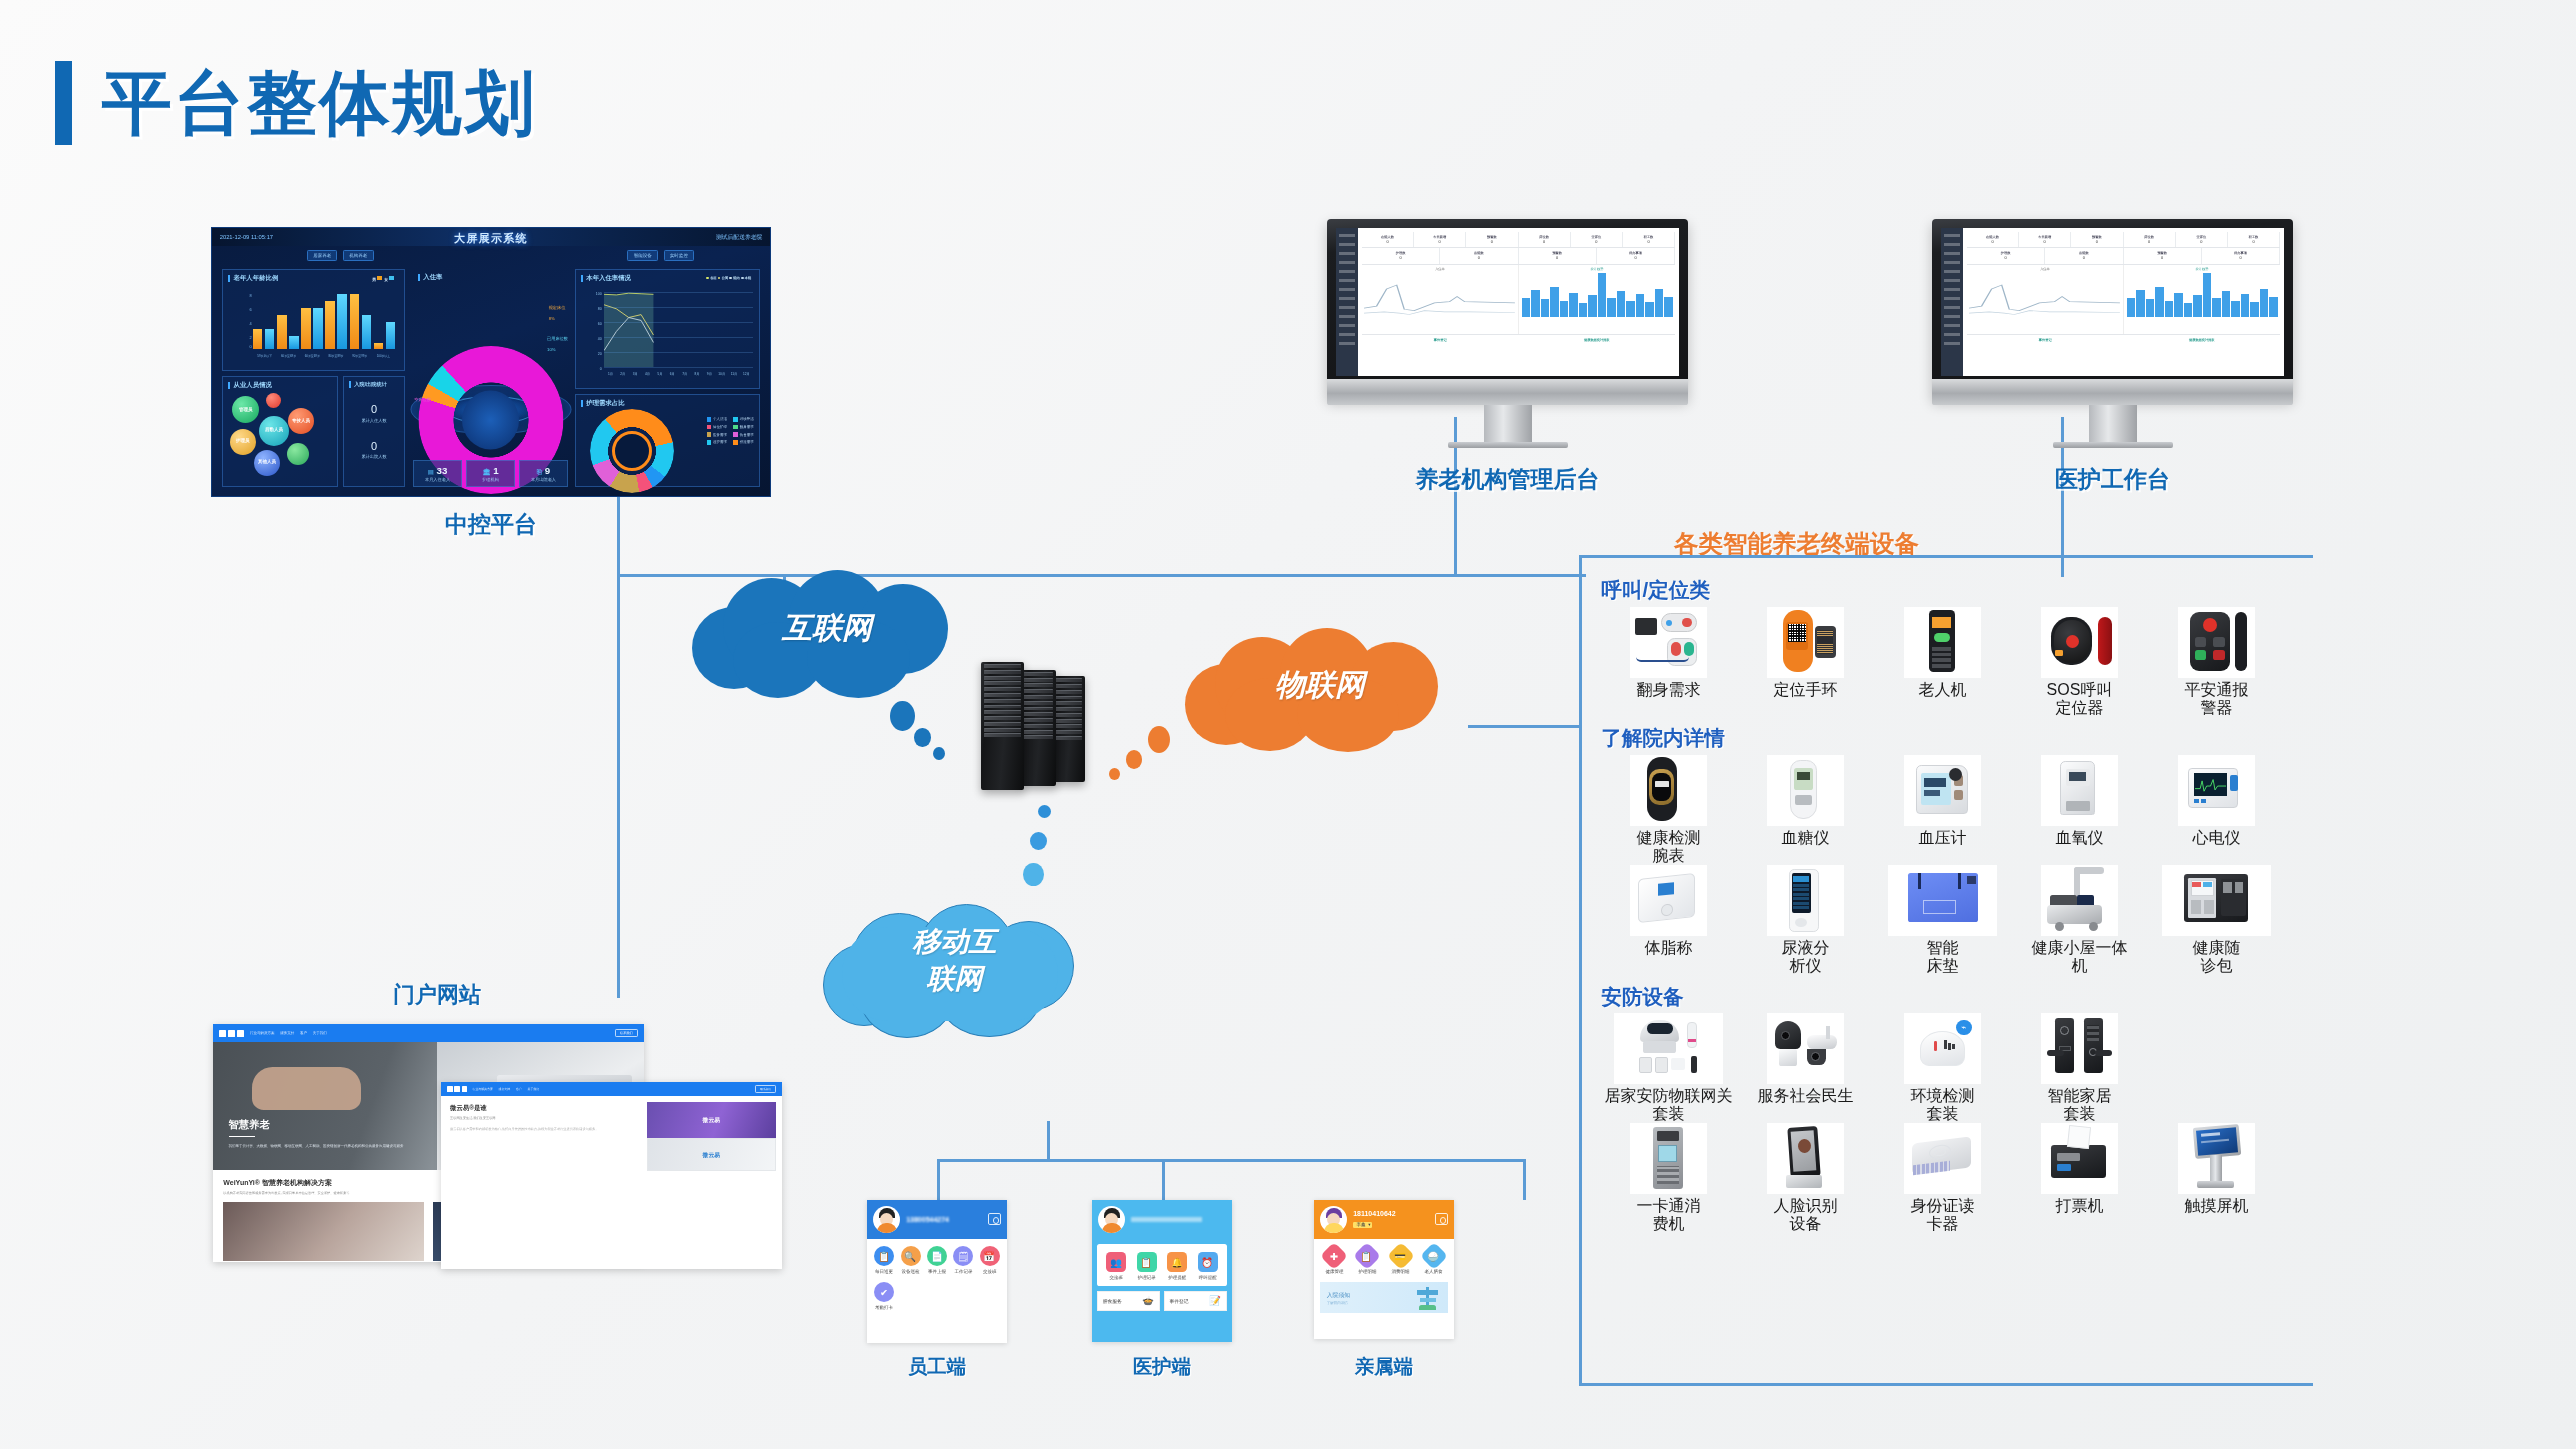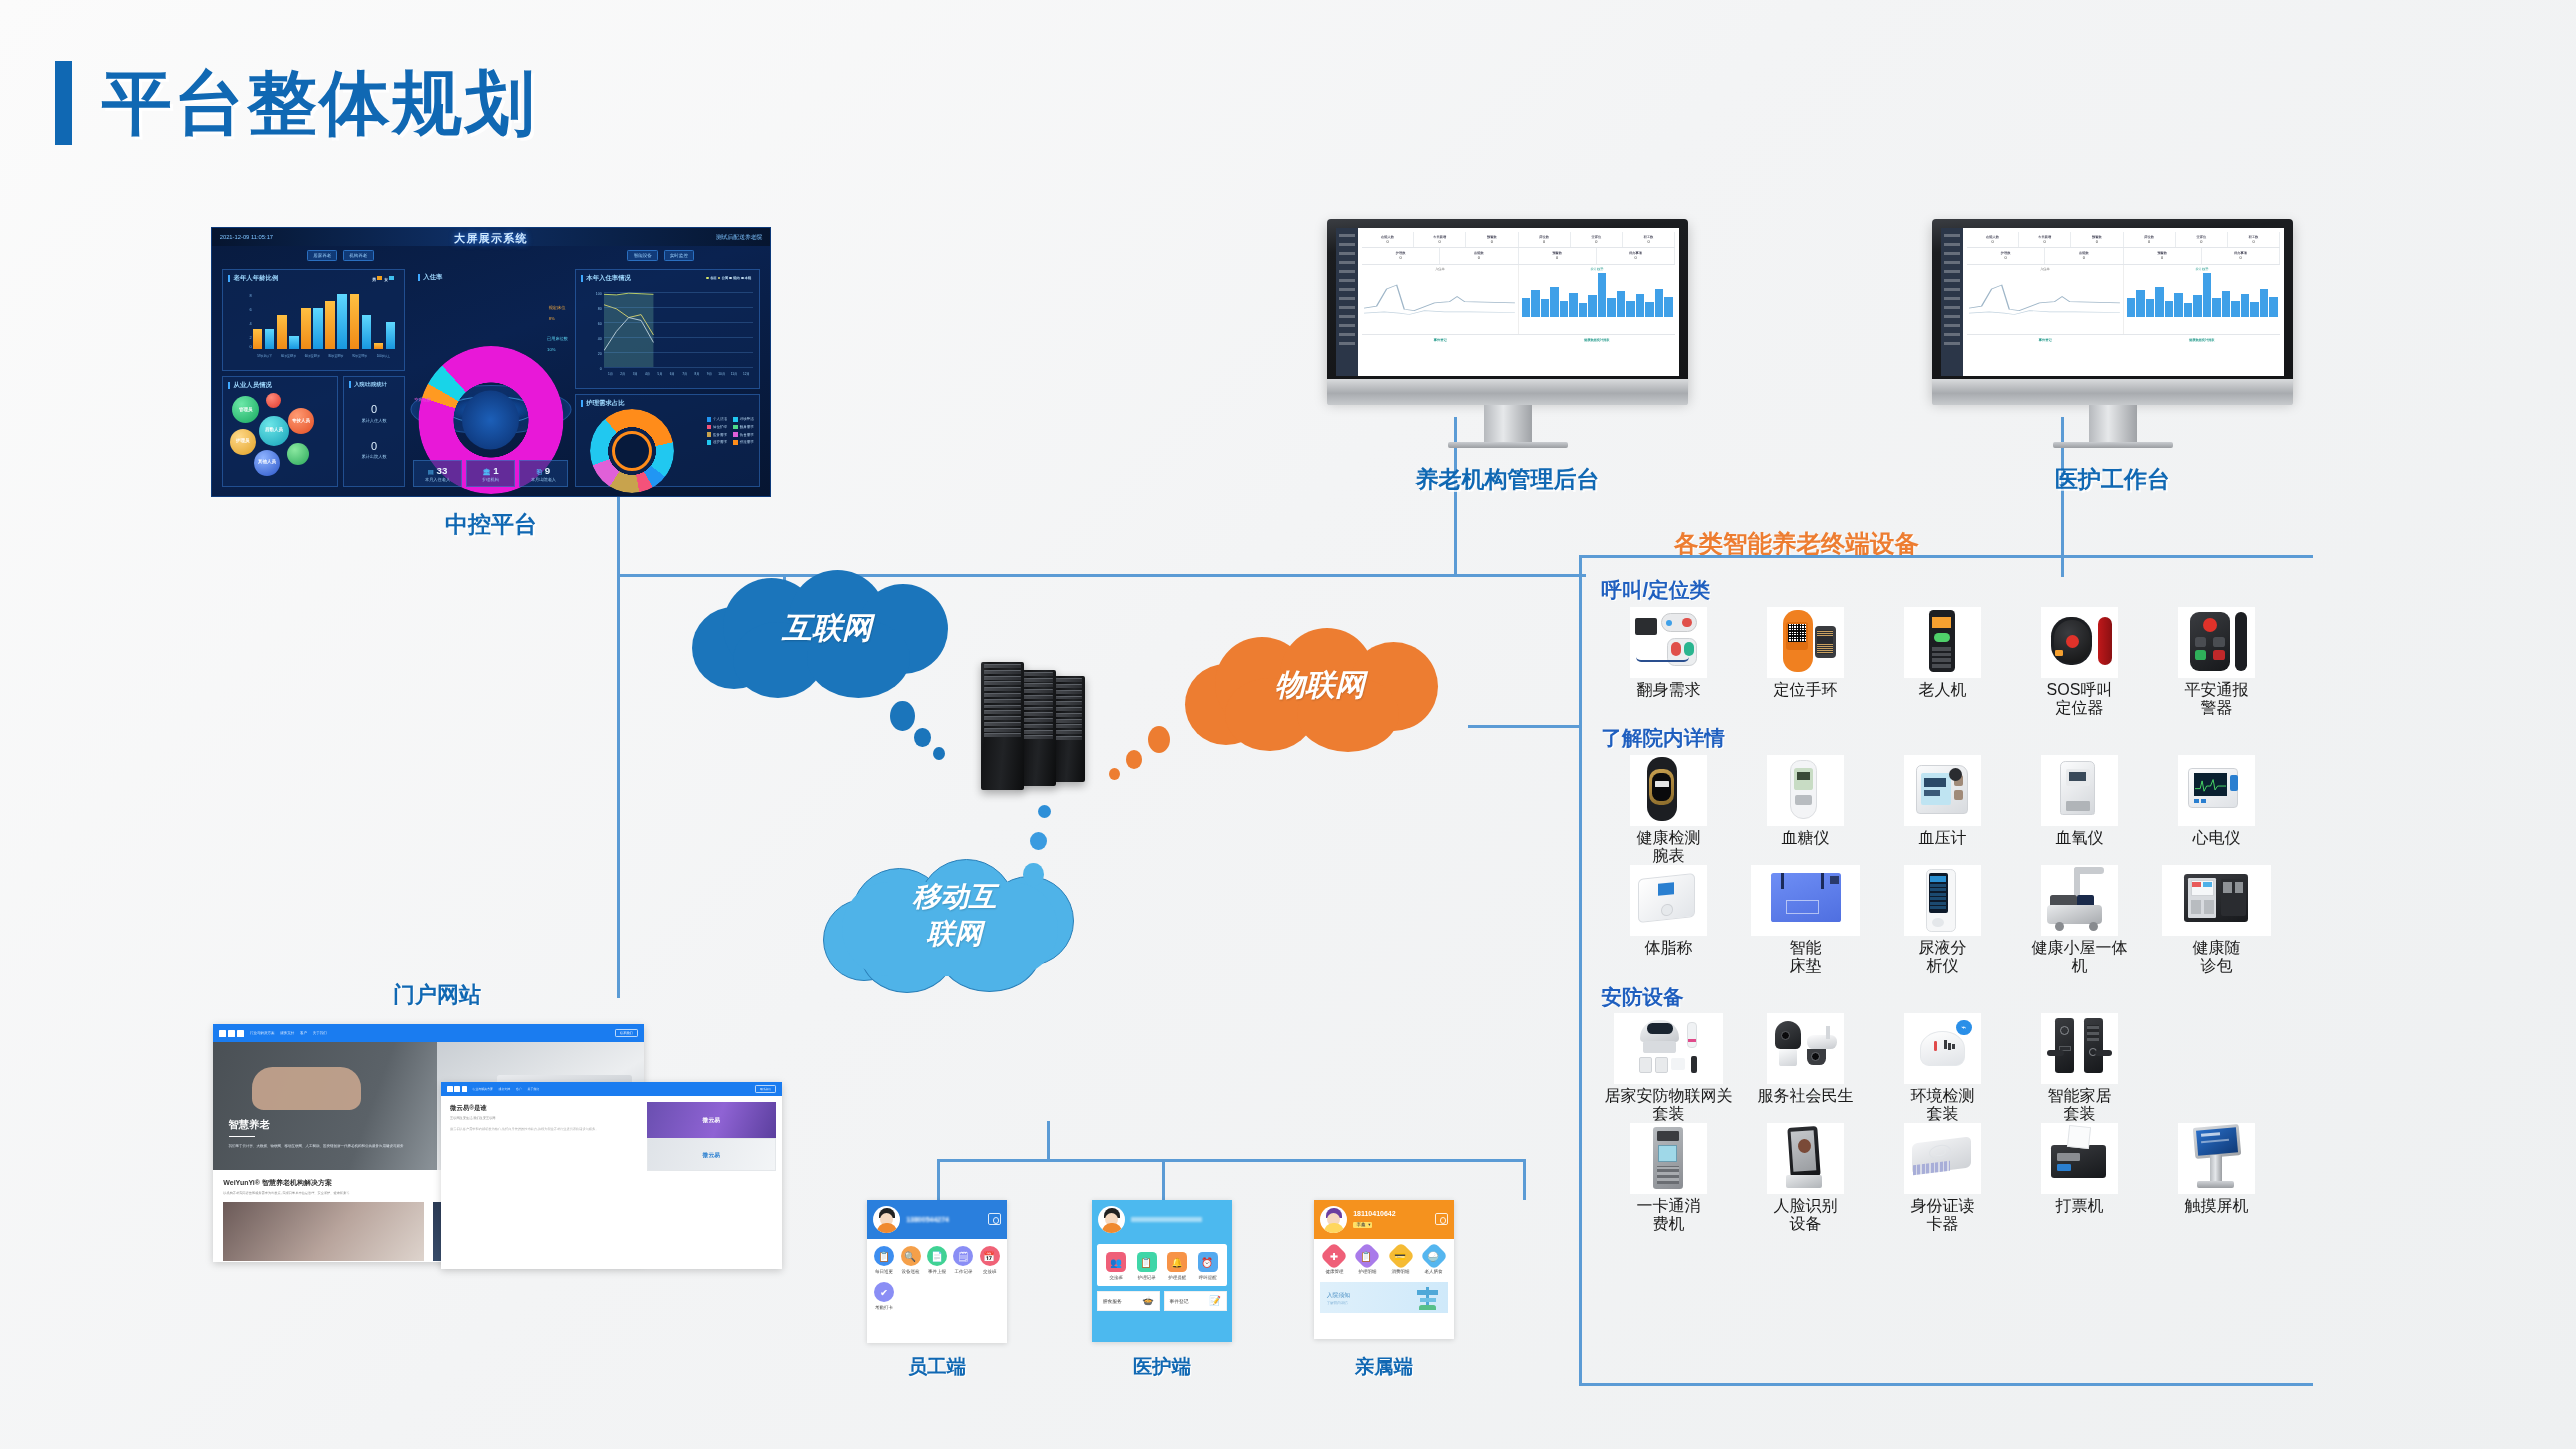--- a/index.html
+++ b/index.html
@@ -707,21 +707,21 @@
   <div class="lump" style="left:95px;top:0;     width:94px; height:94px; background:#ed7d31;"></div>
   <div class="lump" style="left:164px;top:14px;  width:89px; height:89px; background:#ed7d31;"></div>
   <div class="lump" style="left:40px; top:50px;  width:89px; height:73px; background:#ed7d31;"></div>
   <div class="lump" style="left:112px;top:48px;  width:102px; height:76px; background:#ed7d31;"></div>
   <div class="txt" style="top:40px; font-size:30px;">物联网</div>
 </div>
 <div class="bubble" style="left:1148px; top:726px; width:22px; height:27px; background:#ed7d31;"></div>
 <div class="bubble" style="left:1126px; top:750px; width:16px; height:19.3px; background:#ed7d31;"></div>
 <div class="bubble" style="left:1109px; top:768px; width:11px; height:12.2px; background:#ed7d31;"></div>
 
-<div class="cloud" style="left:823px; top:859px; width:263px; height:138px;">
+<div class="cloud" style="left:823px; top:904px; width:263px; height:138px;">
   <div class="lump" style="left:0;   top:40px;  width:82px; height:82px; background:#4fb3e8; border:1.9px solid #2a7fb8;"></div>
   <div class="lump" style="left:28px; top:9px;  width:97px; height:97px; background:#4fb3e8; border:1.9px solid #2a7fb8;"></div>
   <div class="lump" style="left:95px;top:0;     width:97px; height:97px; background:#4fb3e8; border:1.9px solid #2a7fb8;"></div>
   <div class="lump" style="left:161px;top:16.7px;  width:90px; height:90px; background:#4fb3e8; border:1.9px solid #2a7fb8;"></div>
   <div class="lump" style="left:37px; top:54px;  width:94px; height:80px; background:#4fb3e8; border:1.9px solid #2a7fb8;"></div>
   <div class="lump" style="left:115px;top:52px;  width:103px; height:81px; background:#4fb3e8; border:1.9px solid #2a7fb8;"></div>
   <div class="lump" style="left:19.3px; top:23px;  width:216px; height:94px; background:#4fb3e8; border-radius:58px;"></div>
   <div class="txt" style="top:22px; font-size:28px;">移动互</div>
   <div class="txt" style="top:59px; font-size:28px;">联网</div>
 </div>
@@ -1164,42 +1164,42 @@
           <div class="dev-img" style="width: 77px; height: 71px;">
             <div style="position:relative;width:77px;height:71px">
               <div class="shape" style="left:7.7px;top:11.6px;width:57px;height:44px;background:linear-gradient(140deg,#ffffff,#e2e5e9);border-radius:5.2px;border:0.6px solid #dadde1;transform:skewY(-6deg)"></div>
               <div class="shape" style="left:28px;top:18px;width:15.5px;height:11.6px;background:#2a7fd0;transform:skewY(-6deg)"></div>
               <div class="shape" style="left:31px;top:39px;width:11.6px;height:11.6px;background:#e6e9ec;border-radius:50%;border:0.6px solid #cfd2d6;transform:skewY(-6deg)"></div>
             </div>
           </div>
           <div class="dev-name">体脂称</div>
         </div>
         <div class="dev">
+          <div class="dev-img" style="width: 77px; height: 71px;">
+            <div style="position:relative;width:77px;height:71px">
+              <div class="shape" style="left:22px;top:3.9px;width:30px;height:63px;background:#f6f7f8;border-radius:5.2px;border:0.6px solid #dcdfe2"></div>
+              <div class="shape" style="left:24.5px;top:7.7px;width:19.3px;height:40px;background:#0d1a2a;border-radius:1.9px"></div>
+              <div class="shape" style="left:26.4px;top:11.6px;width:15.5px;height:5.2px;background:#2a8fd0"></div>
+              <div class="shape" style="left:26.4px;top:19.3px;width:15.5px;height:24.5px;background:repeating-linear-gradient(0deg,#1b4a70 0 2.6px,#0d1a2a 2.6px 4.5px)"></div>
+              <div class="shape" style="left:28px;top:53px;width:11.6px;height:9px;background:#e4e7ea;border-radius:50%"></div>
+            </div>
+          </div>
+          <div class="dev-name">尿液分<br>析仪</div>
+        </div>
+        <div class="dev">
           <div class="dev-img" style="width: 109px; height: 71px;">
             <div style="position:relative;width:77px;height:71px">
               <div class="shape" style="left:3.9px;top:7.7px;width:70px;height:49px;background:linear-gradient(160deg,#6e8ef5,#4f6fe0);border-radius:2.6px"></div>
               <div class="shape" style="left:14px;top:7.7px;width:3.2px;height:16.7px;background:#1a2a5a"></div>
               <div class="shape" style="left:54px;top:7.7px;width:3.2px;height:16.7px;background:#1a2a5a"></div>
               <div class="shape" style="left:63px;top:11.6px;width:9px;height:7.7px;background:#2a3a6a"></div>
               <div class="shape" style="left:19.3px;top:35px;width:33px;height:14px;border:1px solid rgba(255,255,255,.55)"></div>
             </div>
           </div>
           <div class="dev-name">智能<br>床垫</div>
-        </div>
-        <div class="dev">
-          <div class="dev-img" style="width: 77px; height: 71px;">
-            <div style="position:relative;width:77px;height:71px">
-              <div class="shape" style="left:22px;top:3.9px;width:30px;height:63px;background:#f6f7f8;border-radius:5.2px;border:0.6px solid #dcdfe2"></div>
-              <div class="shape" style="left:24.5px;top:7.7px;width:19.3px;height:40px;background:#0d1a2a;border-radius:1.9px"></div>
-              <div class="shape" style="left:26.4px;top:11.6px;width:15.5px;height:5.2px;background:#2a8fd0"></div>
-              <div class="shape" style="left:26.4px;top:19.3px;width:15.5px;height:24.5px;background:repeating-linear-gradient(0deg,#1b4a70 0 2.6px,#0d1a2a 2.6px 4.5px)"></div>
-              <div class="shape" style="left:28px;top:53px;width:11.6px;height:9px;background:#e4e7ea;border-radius:50%"></div>
-            </div>
-          </div>
-          <div class="dev-name">尿液分<br>析仪</div>
         </div>
         <div class="dev">
           <div class="dev-img" style="width: 77px; height: 71px;">
             <div style="position:relative;width:77px;height:71px">
               <div class="shape" style="left:33px;top:2.6px;width:6.4px;height:35px;background:#c8cbcf;border-radius:3.2px"></div>
               <div class="shape" style="left:33px;top:2.6px;width:30px;height:6.4px;background:#c8cbcf;border-radius:3.2px"></div>
               <div class="shape" style="left:36px;top:30px;width:16.7px;height:13px;background:#1a2a4a;border-radius:1.9px"></div>
               <div class="shape" style="left:9px;top:30px;width:27px;height:13px;background:#4a4d52;border-radius:2.6px"></div>
               <div class="shape" style="left:6.4px;top:40px;width:55px;height:19.3px;background:linear-gradient(160deg,#e8eaec,#a8abaf);border-radius:3.9px"></div>
               <div class="shape" style="left:14px;top:57px;width:9px;height:9px;background:#888b8f;border-radius:50%"></div>

